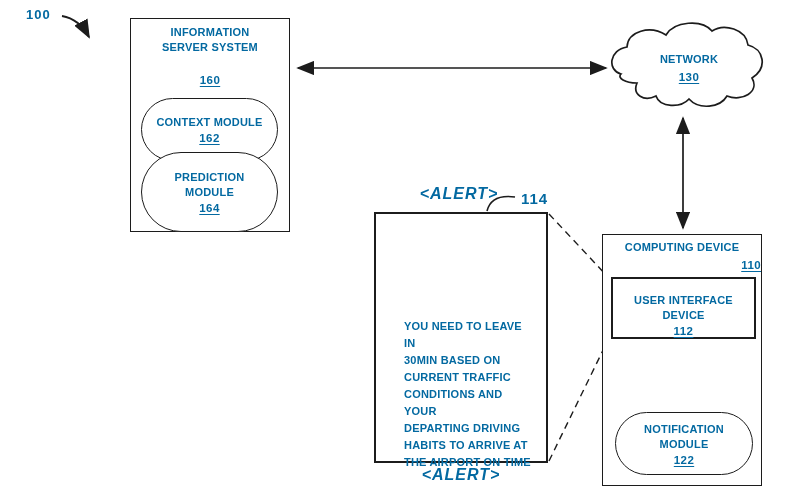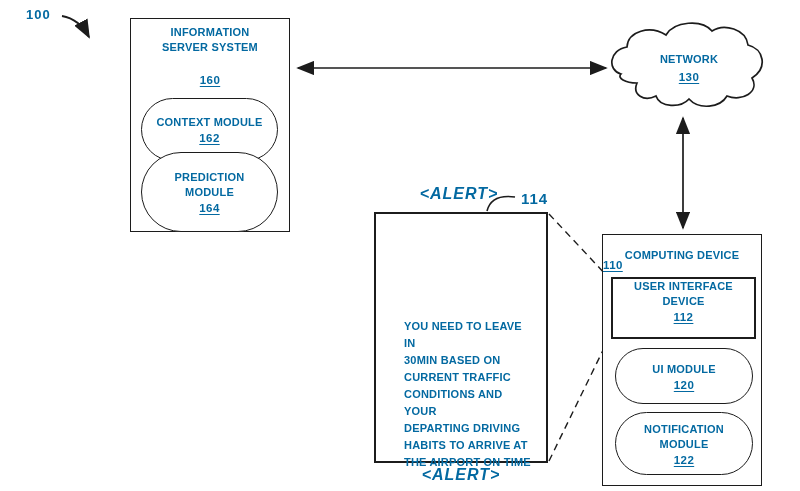--- a/index.html
+++ b/index.html
@@ -58,26 +58,26 @@
   .server-ref-wrap { position: absolute; left: 0; top: 51px; width: 100%; text-align: center; }
   .context-stadium { left: 10px; top: 59px; width: 137px; height: 63px; margin-top: 20px; }
   .prediction-stadium { left: 10px; top: 133px; width: 137px; height: 80px; }
   
   .network-label {
     position: absolute; left: 634px; top: 52px; width: 110px;
     text-align: center; z-index: 2;
   }
   
   .device-box { left: 602px; top: 234px; width: 160px; height: 252px; }
-  .device-title { position: absolute; left: 0; top: 5px; width: 100%; margin-top: 8px; }
-  .device-ref-wrap { position: absolute; left: 0; top: 20px; width: 100%; text-align: left; }
+  .device-title { position: absolute; left: 0; top: 5px; width: 100%; }
+  .device-ref-wrap { position: absolute; left: 0; top: 20px; width: 100%; text-align: right; }
   .uid-box {
     position: absolute; left: 8px; top: 42px; width: 145px; height: 62px;
     border: 2px solid #1c1c1c; background: #fff;
-    display: flex; flex-direction: column; align-items: center; justify-content: flex-start;
+    display: flex; flex-direction: column; align-items: center; justify-content: flex-end;
   }
   .ui-stadium { left: 12px; top: 113px; width: 138px; height: 56px; }
   .notif-stadium { left: 12px; top: 177px; width: 138px; height: 63px; }
   
   .alert-box {
     left: 374px; top: 212px; width: 174px; height: 251px;
     border-width: 2px;
   }
   .alert-text {
     position: absolute; left: 28px; top: 36px; width: 132px;
@@ -169,24 +169,20 @@
     <div class="device-ref-wrap">
       <span class="ref-num">110</span>
     </div>
 
     <div class="uid-box">
       <div class="label-text">USER INTERFACE
 DEVICE</div>
       <span class="ref-num">112</span>
     </div>
 
-    <div class="stadium ui-stadium">
-      <div class="label-text">UI MODULE</div>
-      <span class="ref-num">120</span>
-    </div>
 
     <div class="stadium notif-stadium">
       <div class="label-text">NOTIFICATION
 MODULE</div>
       <span class="ref-num">122</span>
     </div>
   </div>
 
   <div class="alert-tag alert-tag-top">&lt;ALERT&gt;</div>
   <div class="alert-ref">114</div>

